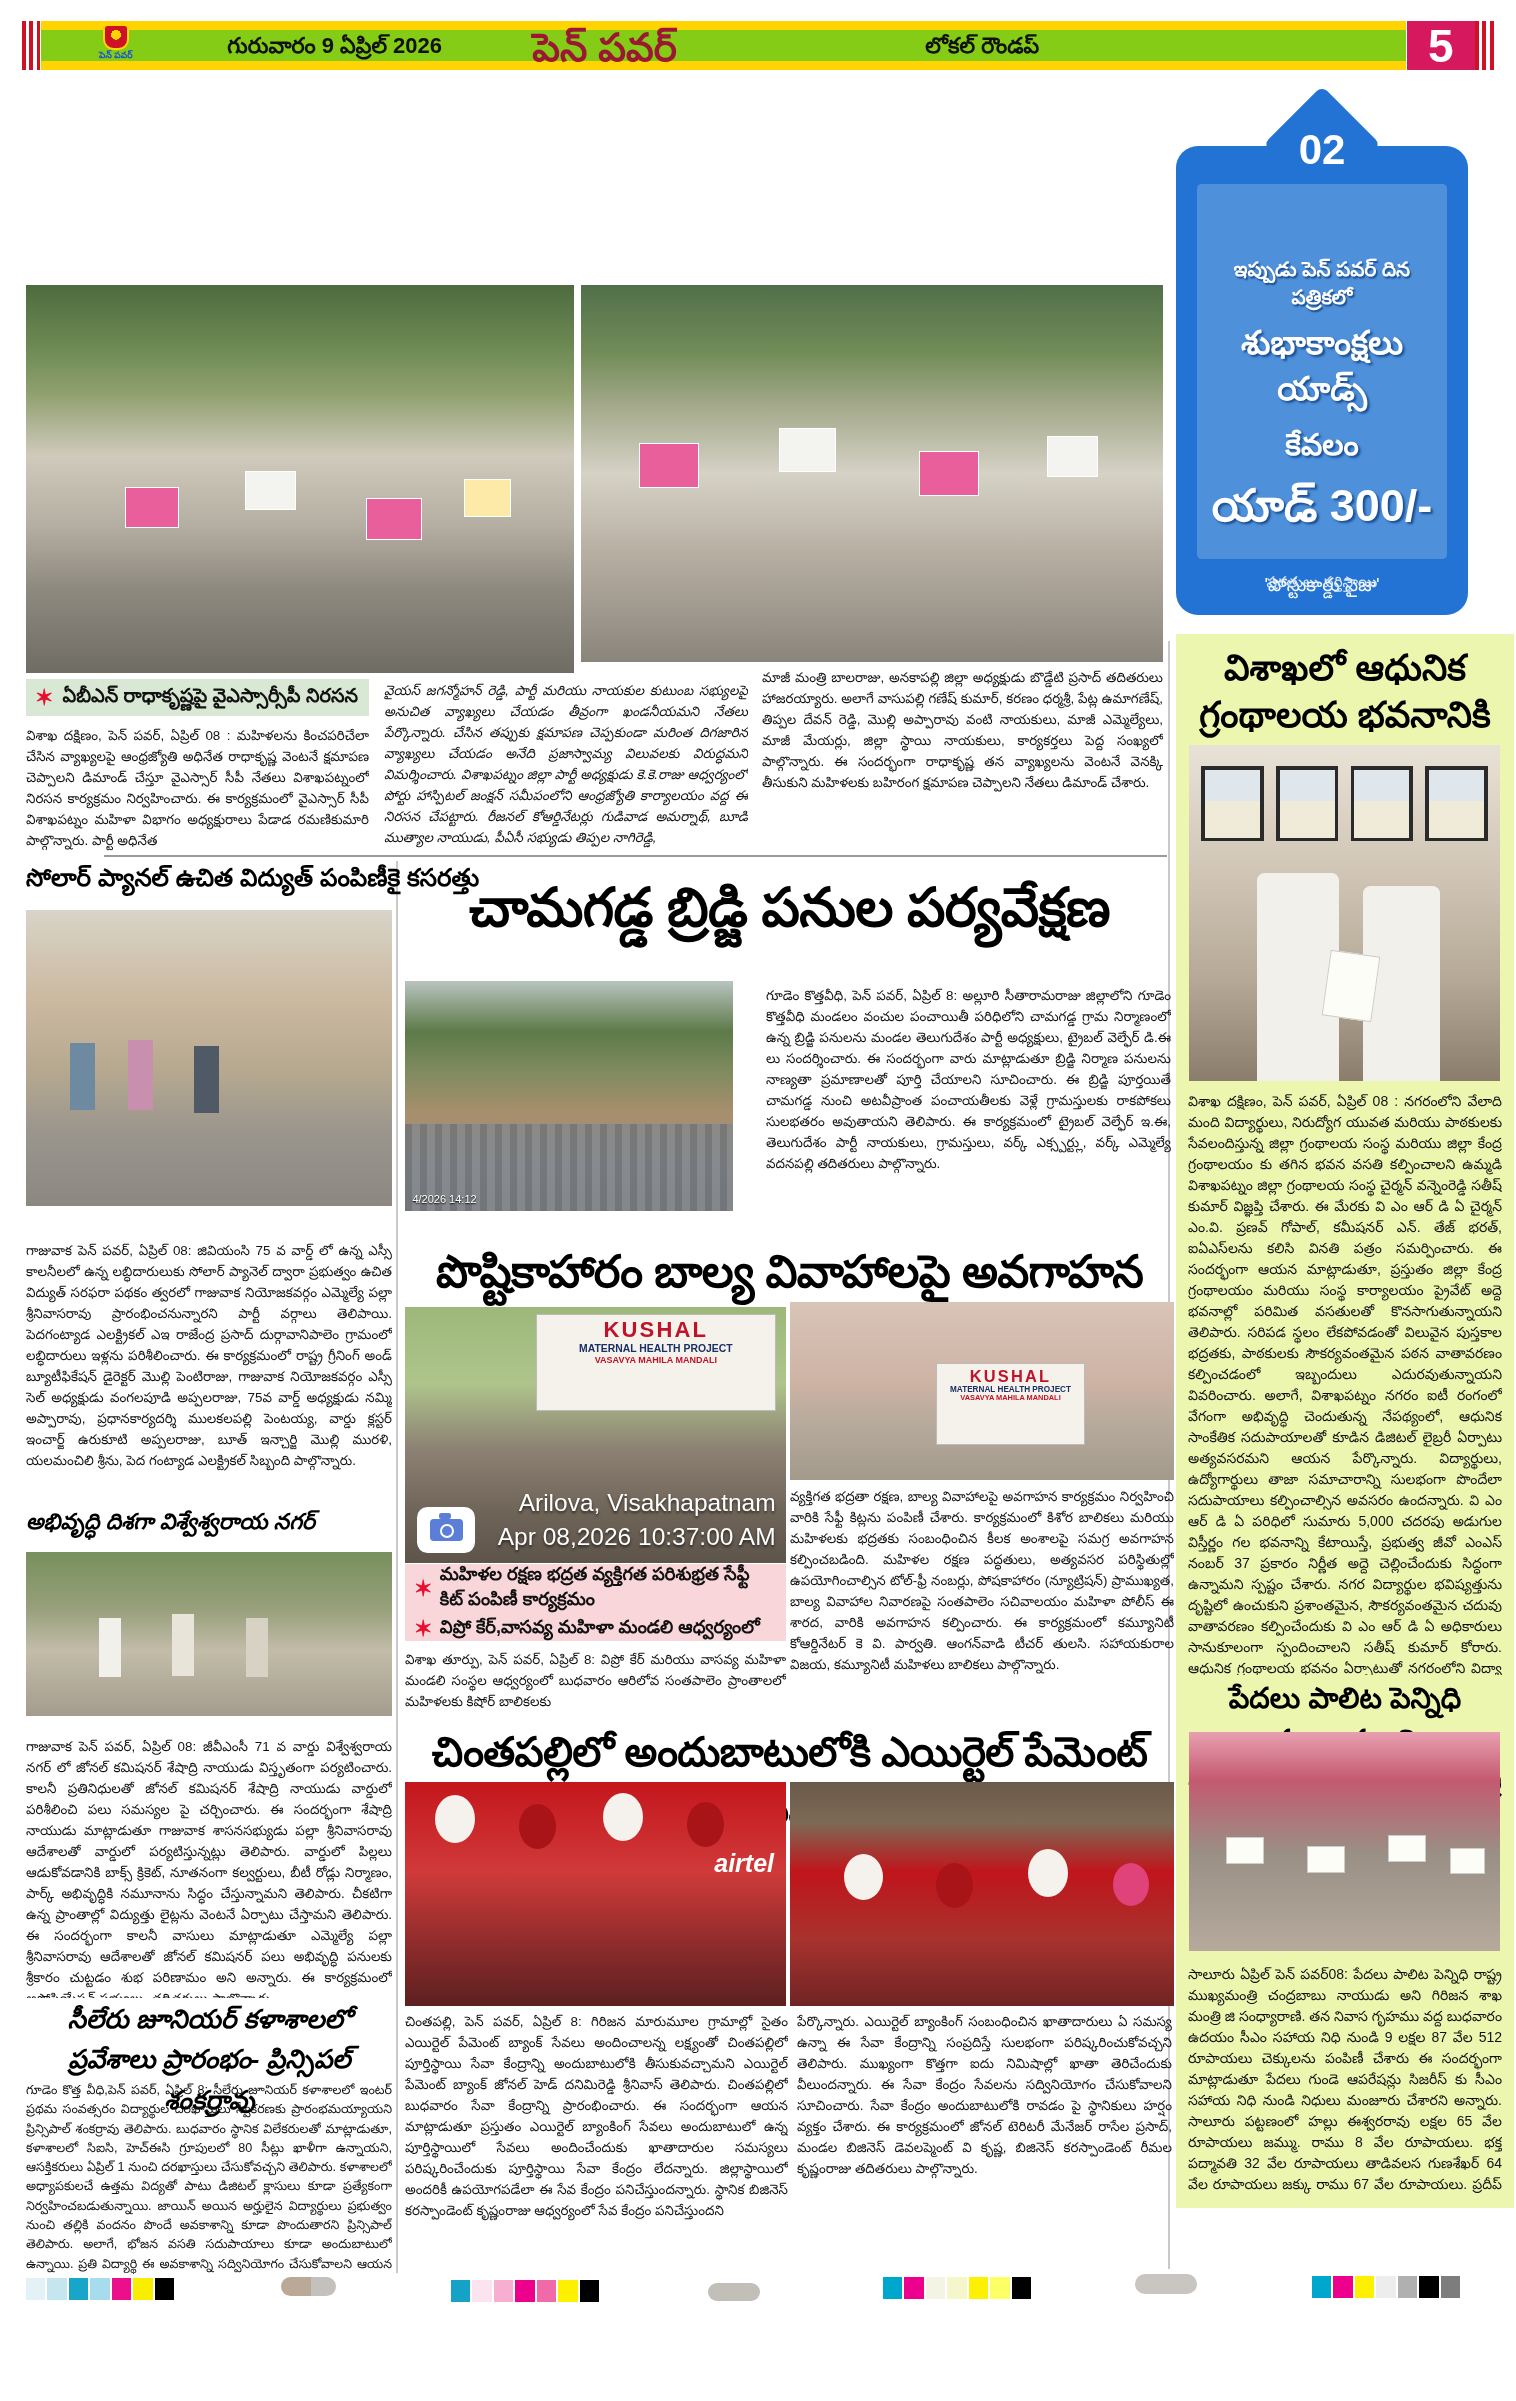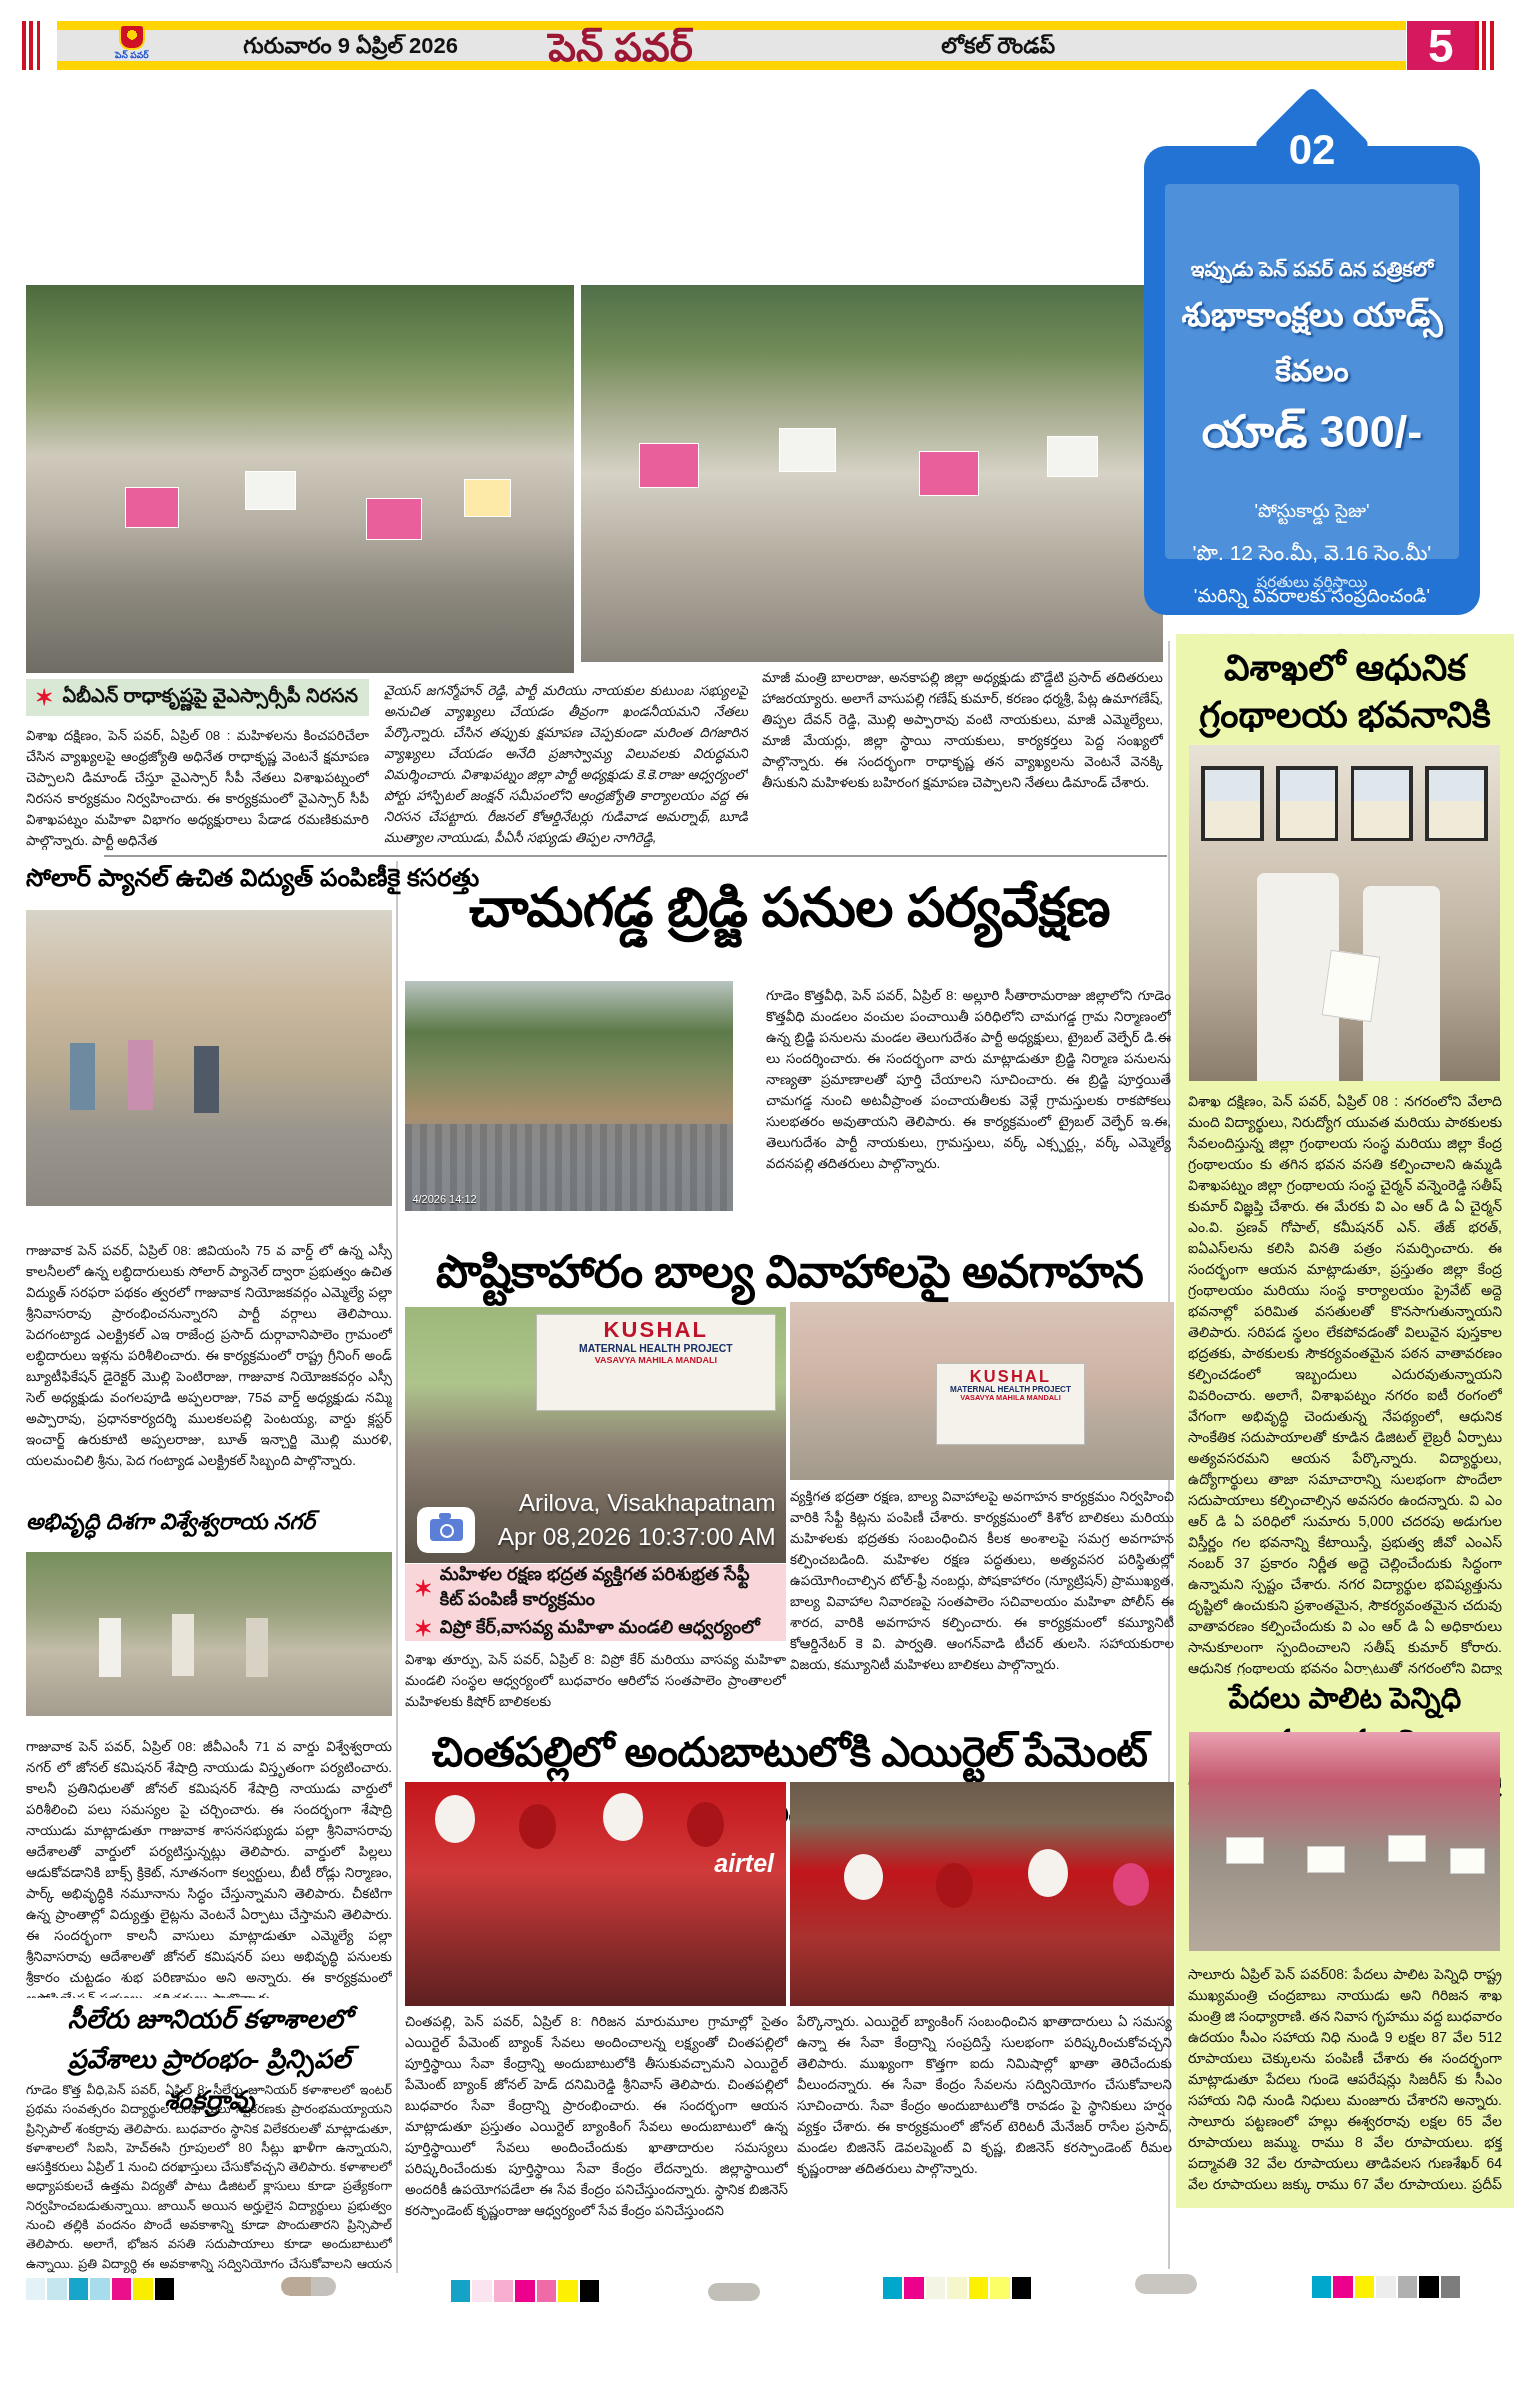--- a/index.html
+++ b/index.html
@@ -4,21 +4,21 @@
 <style>
   html,body{margin:0;padding:0;background:#e9e9e9;}
   .page{position:relative;width:1516px;height:2401px;background:#ffffff;
         font-family:"Liberation Sans",sans-serif;overflow:hidden;margin:0 auto;}
   .abs{position:absolute;}
   
   #mast{left:22px;top:21px;width:1472px;height:49px;}
   .stripes{position:absolute;top:0;bottom:0;width:19.3px;
            background:repeating-linear-gradient(90deg,#cf1126 0 3.7px,#ffffff 3.7px 7.4px);}
   #mast-stripes-l{left:0;} #mast-stripes-r{right:0;}
-  #mast-core{position:absolute;left:19.3px;right:88px;top:0;bottom:0;background:#e5e5e5;margin-left:16px;}
+  #mast-core{position:absolute;left:19.3px;right:88px;top:0;bottom:0;background:#84cc16;}
   .ybar{position:absolute;left:0;right:0;height:9px;background:#ffd400;}
   #mast-date{position:absolute;left:186px;top:12px;font-size:22px;font-weight:bold;color:#111;}
   #mast-title{position:absolute;left:491px;top:4.5px;font-size:39px;font-weight:bold;color:#9c1733;}
   #mast-section{position:absolute;left:884px;top:12px;font-size:22px;font-weight:bold;color:#111;}
   #mast-pagebox{position:absolute;right:19.3px;top:0;width:68px;height:100%;background:#d6185e;
                 color:#fff;display:flex;align-items:center;justify-content:center;
                 font-size:46px;font-weight:bold;}
   #mast-logo{position:absolute;left:45px;top:3px;width:59px;height:43px;text-align:center;}
   #mast-logo .crest{margin:0 auto;width:22px;height:22px;background:radial-gradient(circle at 50% 40%,#ffd400 0 28%,#cf1126 29% 100%);
                     border:2.2px solid #ffd400;border-radius:4.5px 4.5px 10.4px 10.4px;}
@@ -65,21 +65,21 @@
   .brand{position:absolute;color:#fff;font-style:italic;font-size:25px;font-weight:bold;}
   #photo10{left:1189px;top:745px;width:311px;height:336px;
            background:linear-gradient(180deg,#e8e2d6 0%,#cfc4b4 40%,#b5a896 70%,#8a7d6c 100%);}
   .frame{position:absolute;top:21px;width:55px;height:68px;background:#2a2a2a;padding:3.7px;}
   .frame .inner{width:100%;height:100%;background:linear-gradient(180deg,#dfe6ec 0 45%,#f0ead8 45% 100%);}
   .figure{position:absolute;background:#f2f0ea;border-radius:7.4px 7.4px 0 0;}
   #photo11{left:1189px;top:1732px;width:311px;height:219px;
            background:linear-gradient(180deg,#e8a0b0 0%,#c45a70 22%,#9a8f85 55%,#b5aa9c 100%);}
   .paper{position:absolute;background:#fdfdf8;border:0.7px solid #ccc;}
   
-  #adbox{left:1144px;top:136px;width:336px;height:479px;}
+  #adbox{left:1176px;top:136px;width:292px;height:479px;}
   .ad-outer{position:absolute;inset:10.4px 0 0 0;background:#2273d3;border-radius:22px;}
   .ad-diamond{position:absolute;left:50%;top:-33px;width:83px;height:83px;background:#2273d3;
               transform:translateX(-50%) rotate(45deg);border-radius:7.4px;}
   .ad-badge{position:absolute;left:50%;top:-10.4px;transform:translateX(-50%);color:#fff;
             font-size:42px;font-weight:bold;z-index:3;}
   .ad-inner{position:absolute;left:21px;right:21px;top:48px;bottom:56px;background:#4e90da;border-radius:4.5px;
             display:flex;flex-direction:column;align-items:center;text-align:center;color:#fff;
             padding:34px 7.4px 7.4px 7.4px;box-sizing:border-box;}
   .ad-l1{font-size:20px;font-weight:bold;text-shadow:1.5px 1.5px 1.5px #1a4e91;margin-top:40px;}
   .ad-l2{font-size:33px;font-weight:bold;margin-top:10.4px;text-shadow:2.2px 2.2px 2.2px #1a4e91;}

